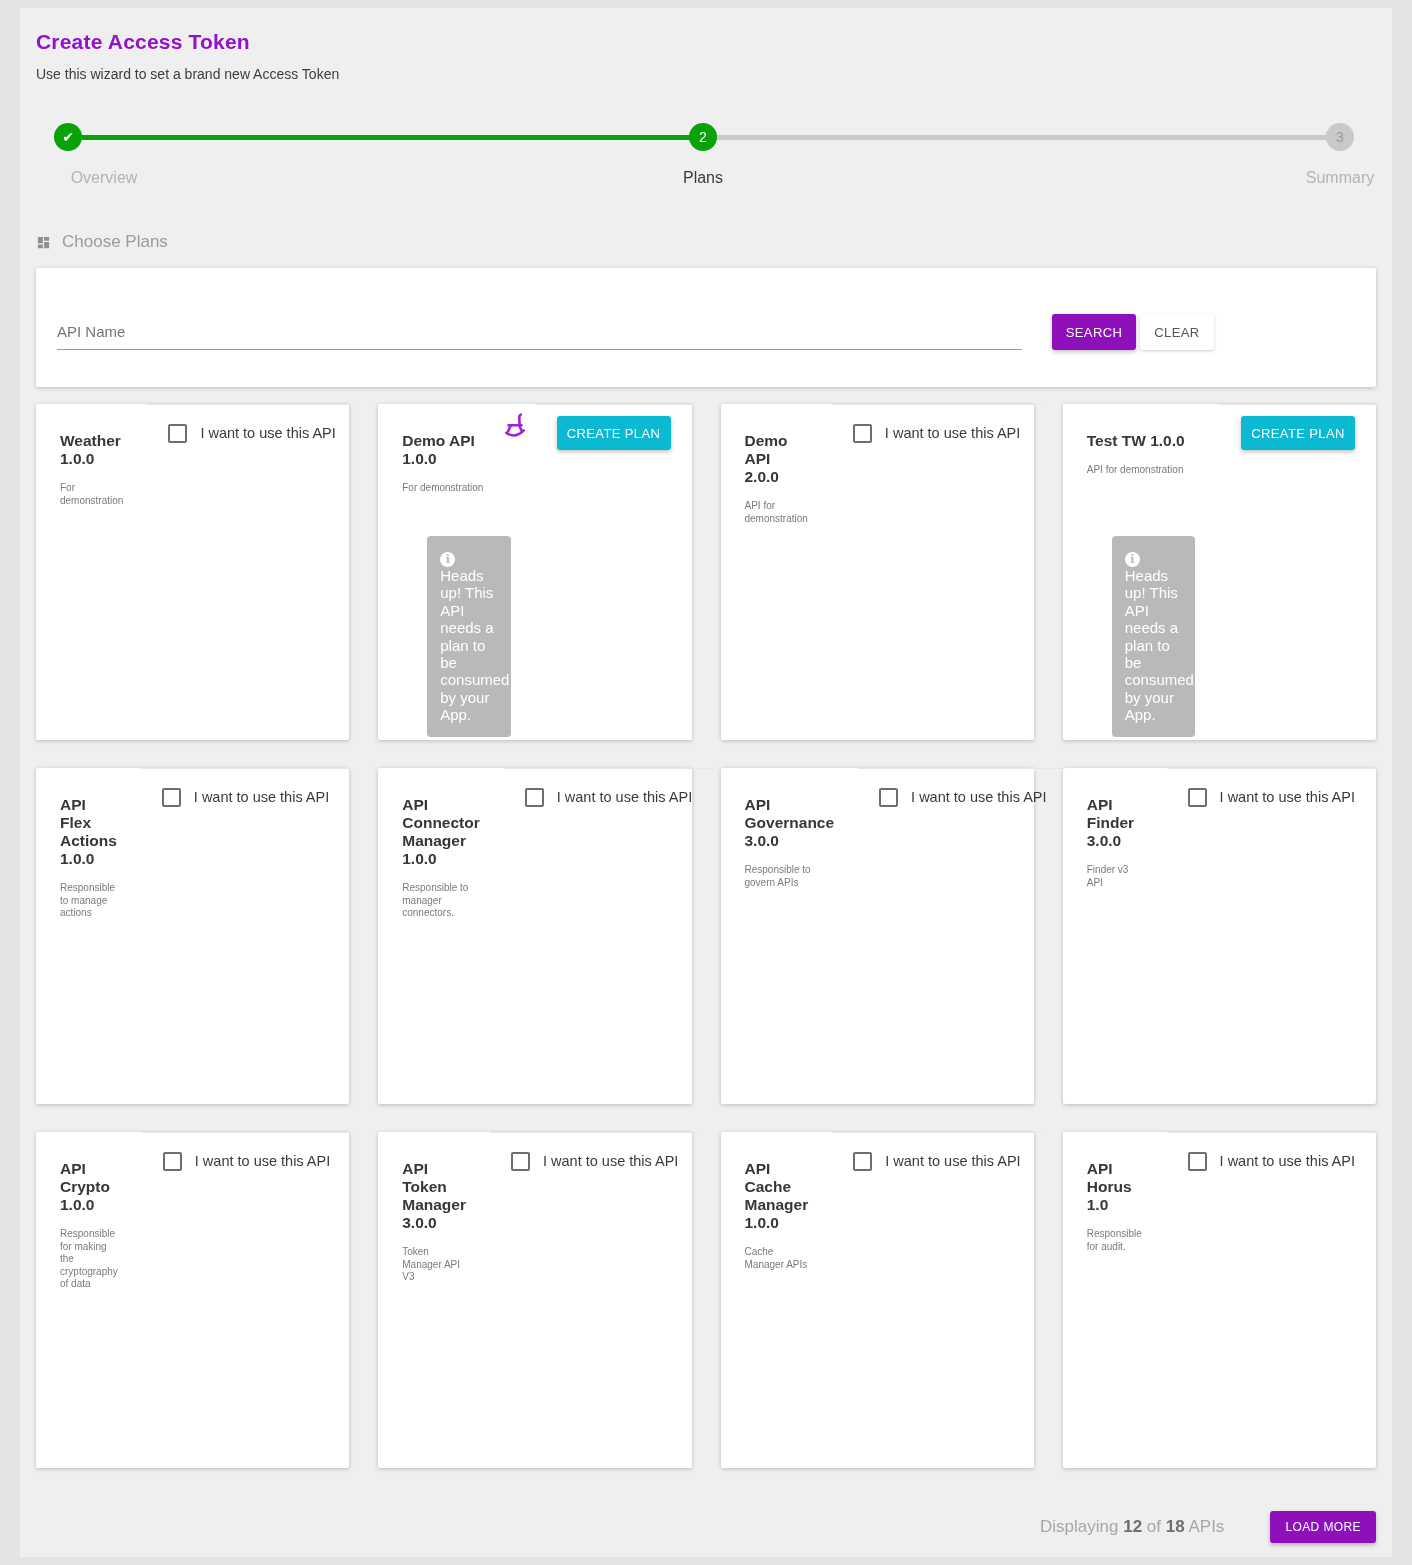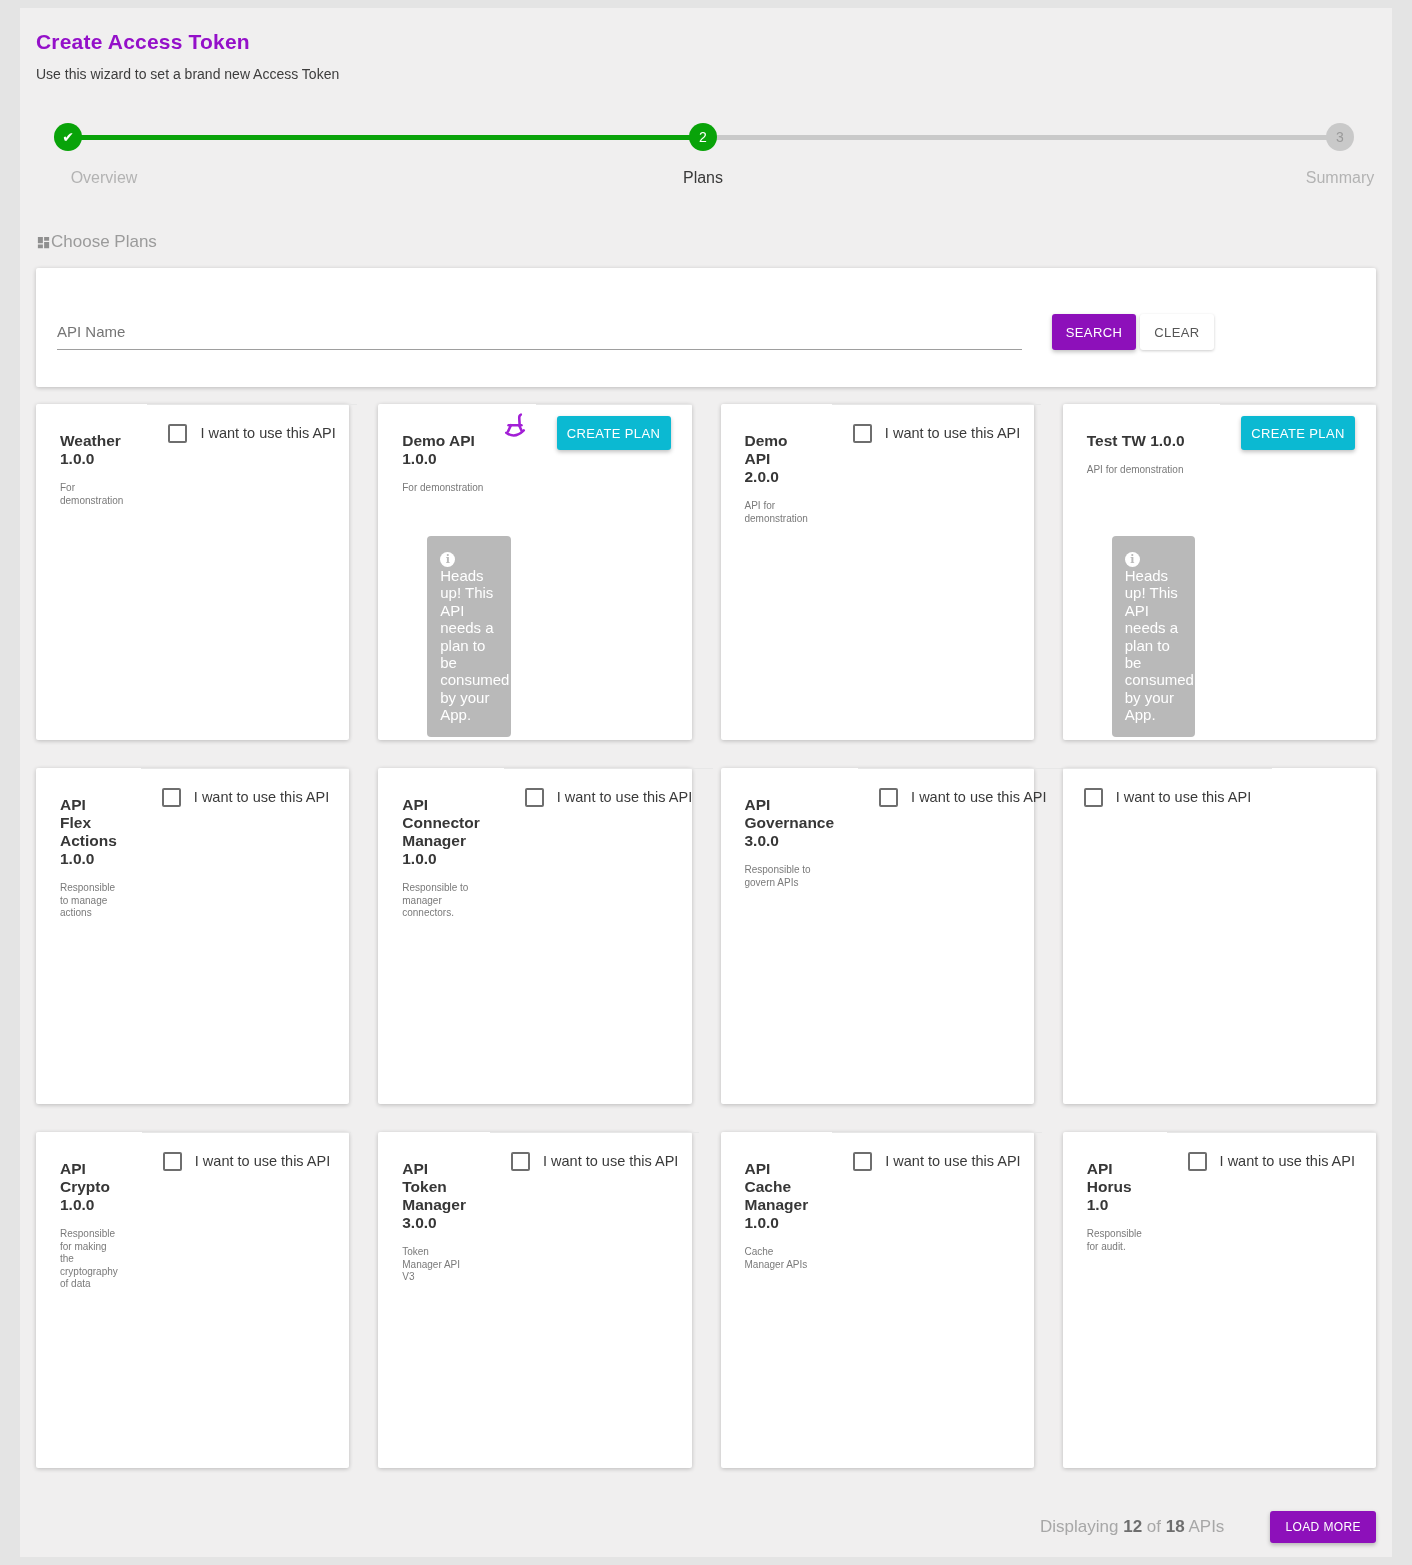--- a/index.html
+++ b/index.html
@@ -25,21 +25,21 @@
   .step-dot {
     position:absolute; top:0; width:28px; height:28px; border-radius:50%;
     display:flex; align-items:center; justify-content:center;
     font-size:14px; color:#fff; background:var(--green);
   }
   .step-dot.pending { background:#c9c9c9; color:#9a9a9a; }
   .step-label { position:absolute; top:46px; transform:translateX(-50%); font-size:16px; color:#b3b3b3; white-space:nowrap; }
   .step-label.active { color:#3a3a3a; }
 
   
-  .section-header { position:absolute; left:16px; top:224px; display:flex; align-items:center; gap:0; color:#9b9b9b; font-size:17px; }
+  .section-header { position:absolute; left:16px; top:224px; display:flex; align-items:center; gap:11px; color:#9b9b9b; font-size:17px; }
   .section-header svg { display:block; fill:#8f8f8f; }
 
   
   .search-card {
     position:absolute; left:16px; top:260px; width:1340px; height:119px;
     background:#fff; border-radius:2px; box-shadow:0 1px 4px rgba(0,0,0,.22);
   }
   .api-name-input {
     position:absolute; left:21px; top:46px; width:965px; height:36px;
     border:none; outline:none; border-bottom:1px solid #9e9e9e;
@@ -253,20 +253,26 @@
     <div class="card-footer">
       <label class="checkbox-row">
         <span class="checkbox"></span>
         <span class="checkbox-label">I want to use this API</span>
       </label>
 
     </div>
   </div>
 
   <div class="card">
+    <div class="card-body">
+
+      <h3 class="card-title">API Finder 3.0.0</h3>
+      <p class="card-desc">Finder v3 API</p>
+
+    </div>
     <div class="card-footer">
       <label class="checkbox-row">
         <span class="checkbox"></span>
         <span class="checkbox-label">I want to use this API</span>
       </label>
 
     </div>
   </div>
 
   <div class="card">

